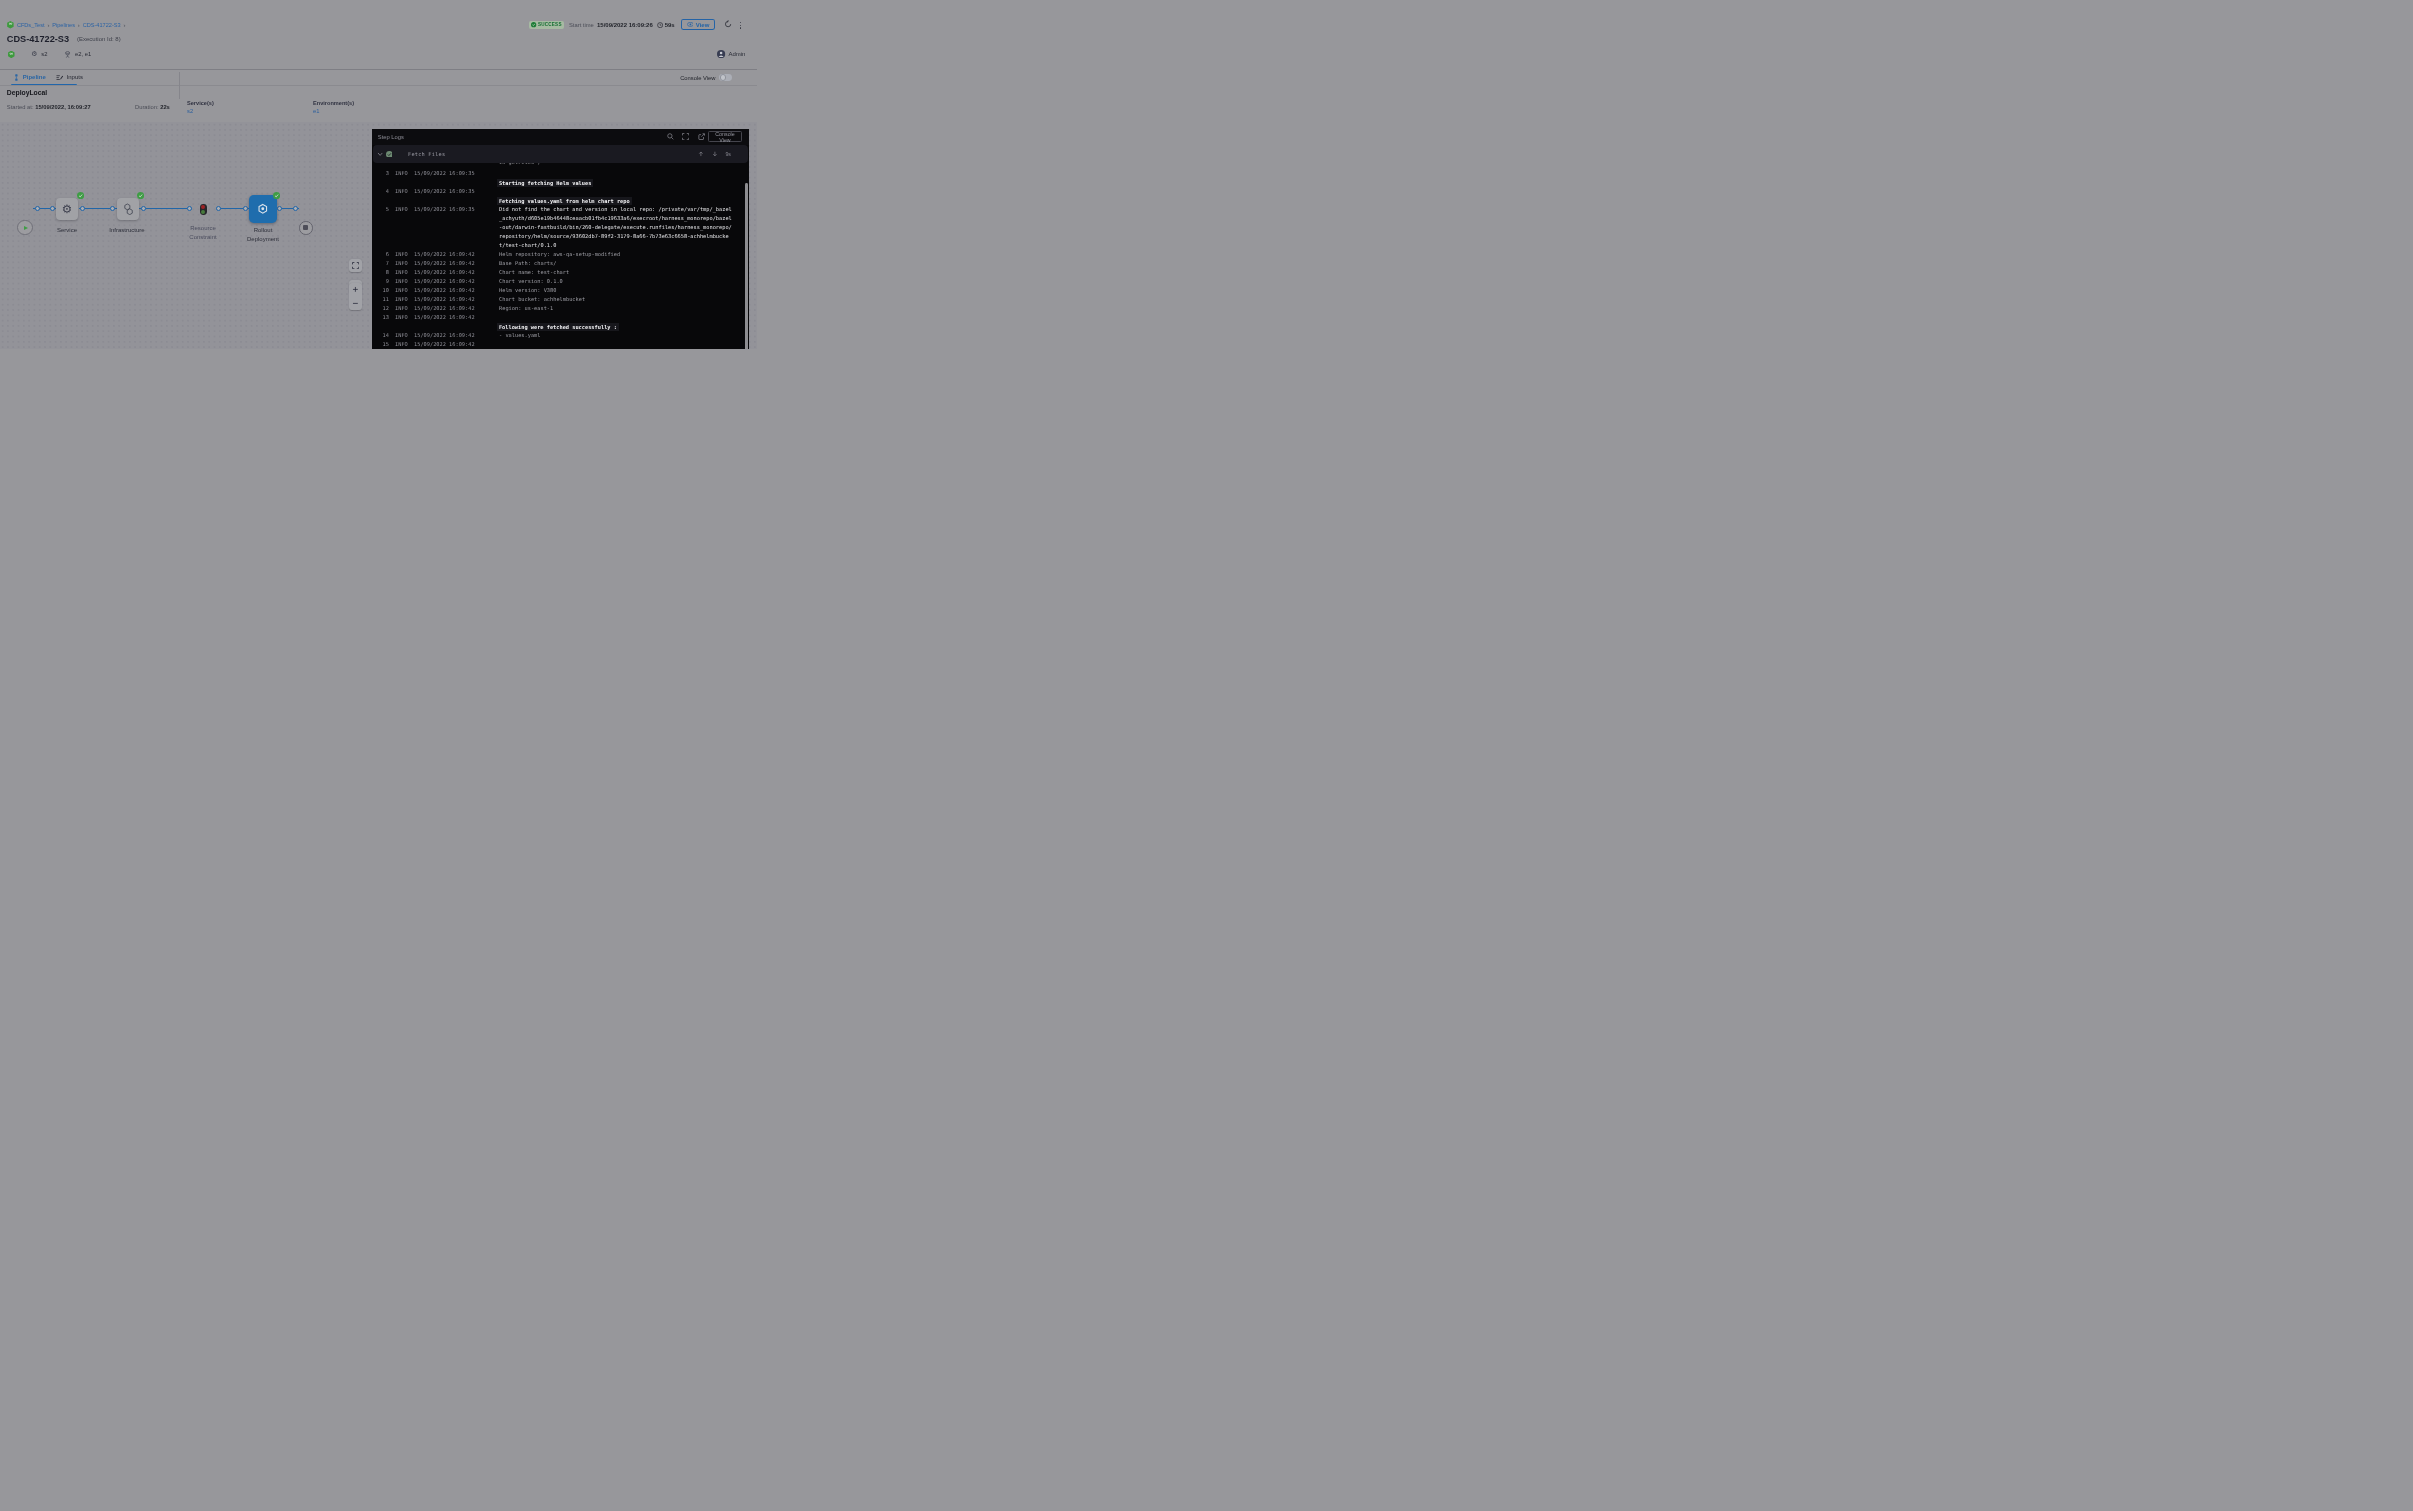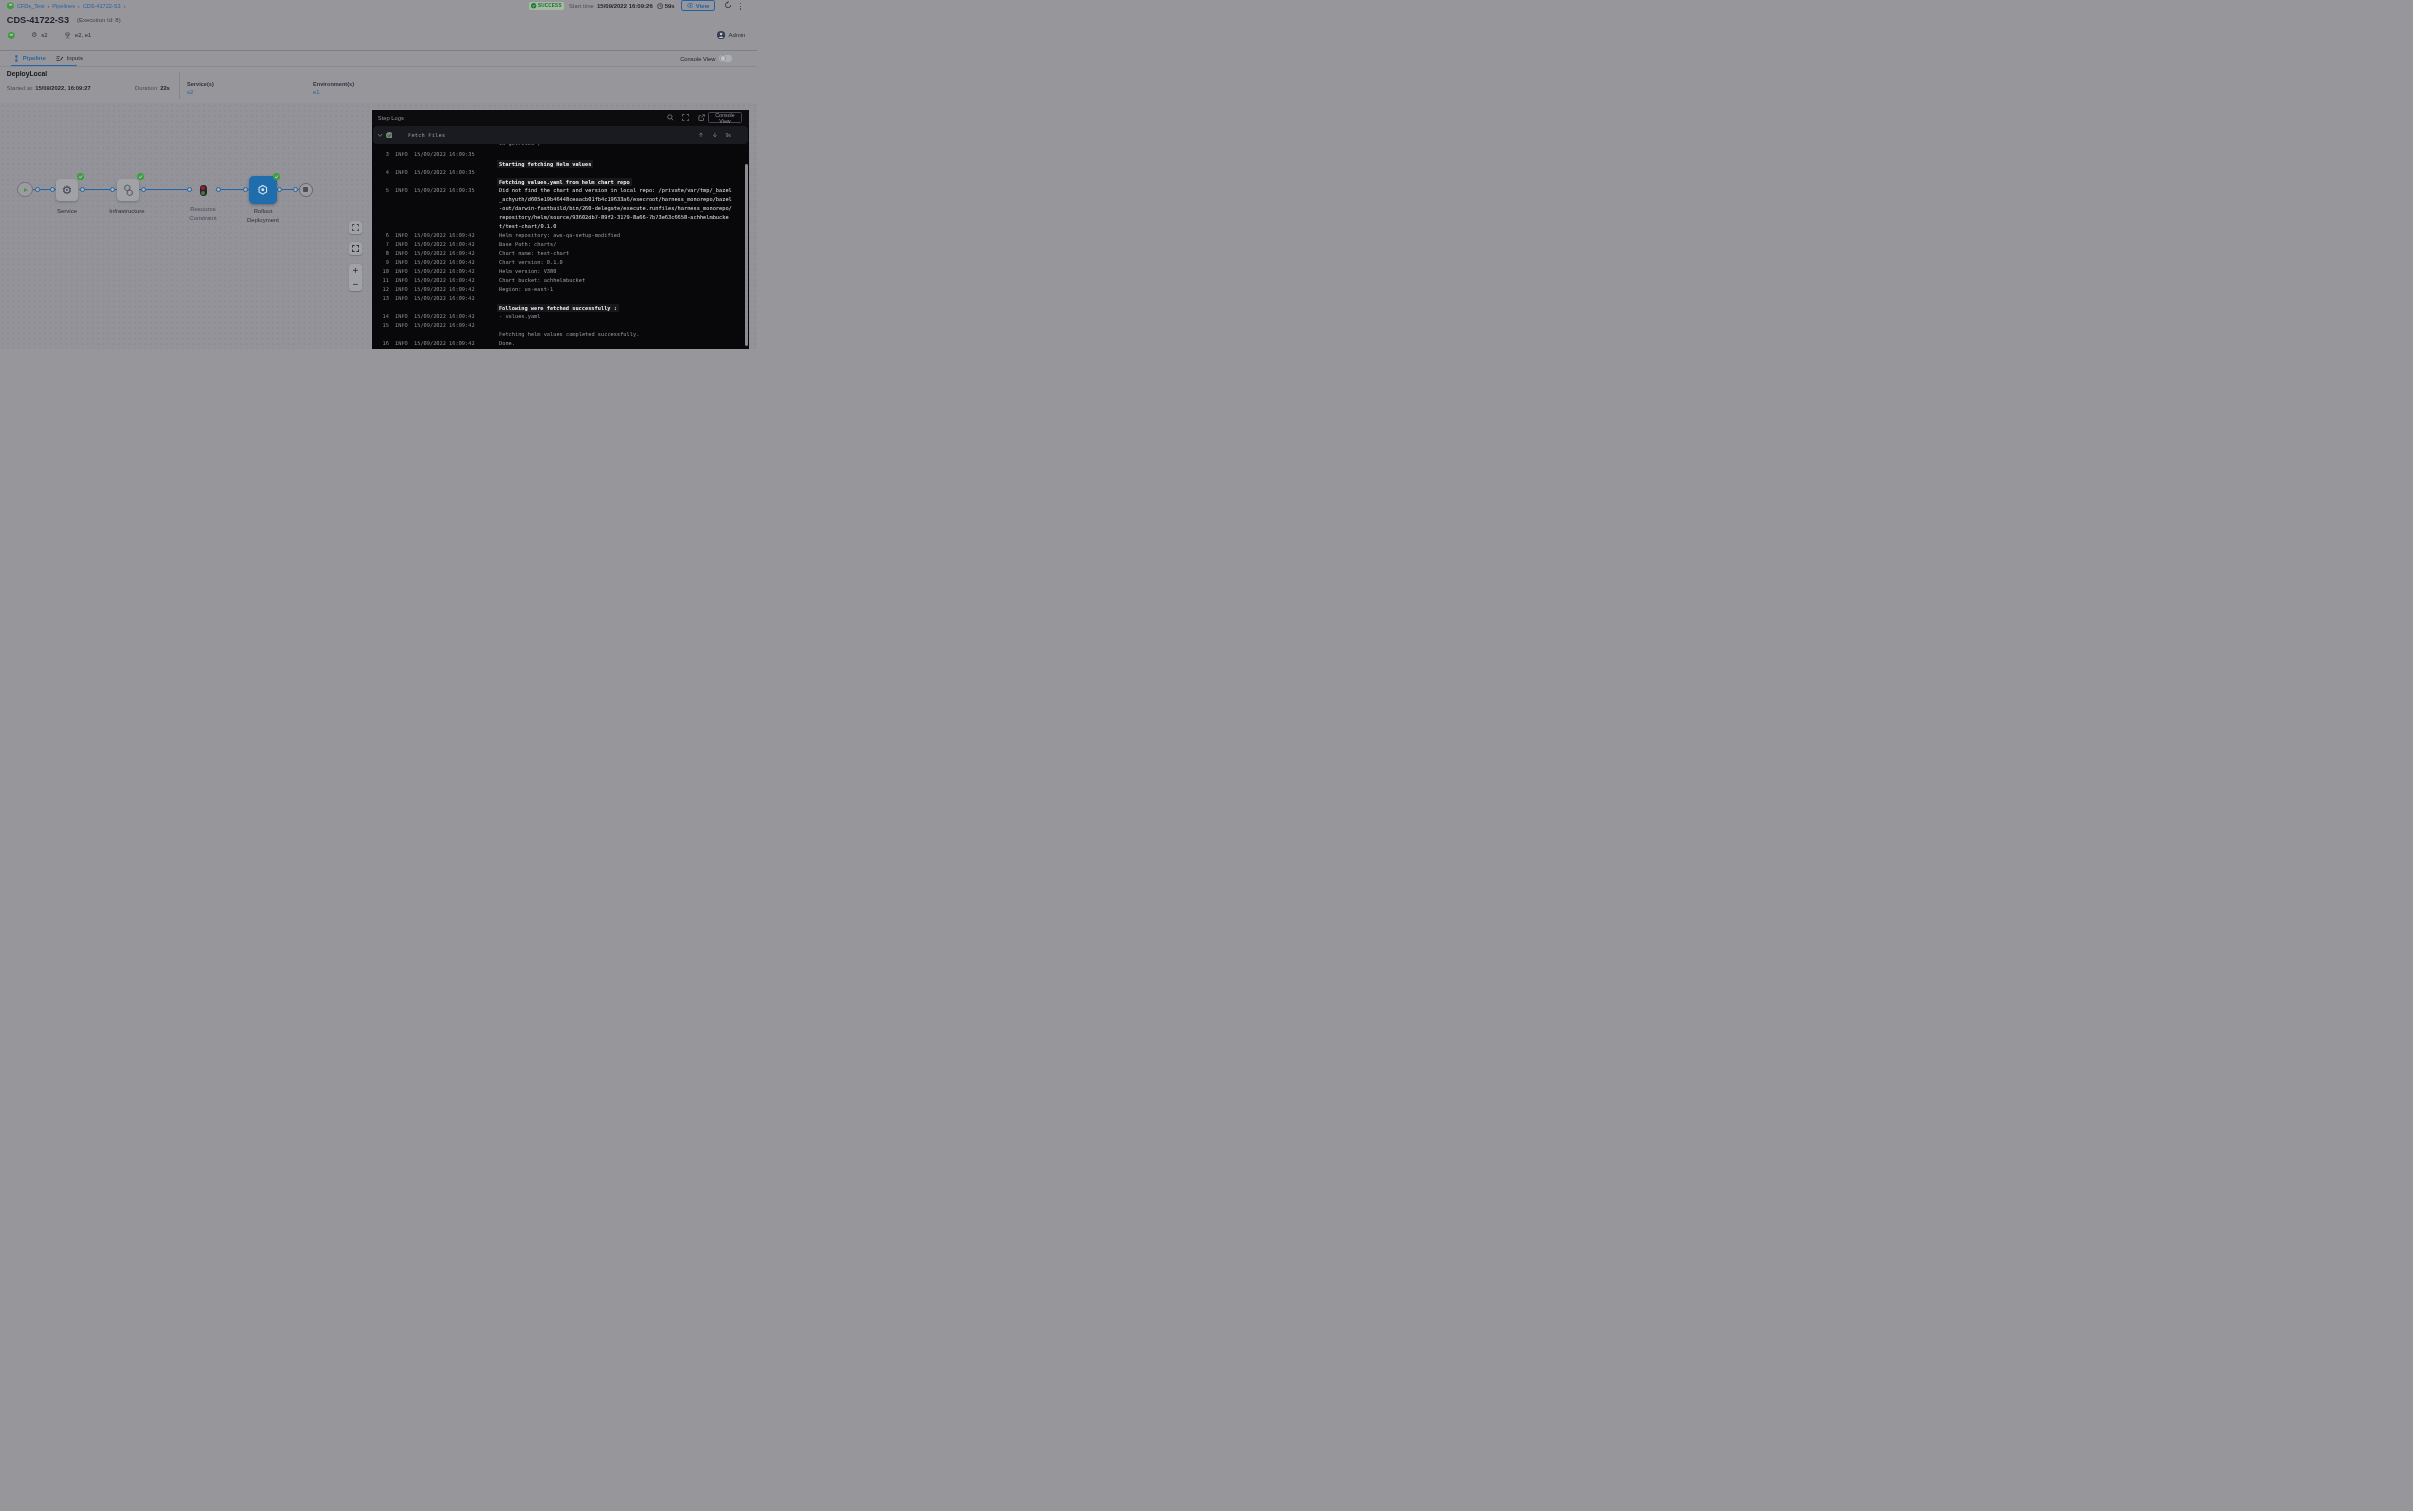--- a/index.html
+++ b/index.html
@@ -1,19 +1,19 @@
 <!DOCTYPE html>
 <html style="font-size:7.7px"><head>
 <meta charset="utf-8">
 <style>
   * { margin:0; padding:0; box-sizing:border-box; }
   html,body { width:757px; height:349px; overflow:hidden; background:#97979b;
     font-family:"Liberation Sans", sans-serif; }
   .page { position:relative; width:757px; height:349px; background:#97979b; overflow:hidden; }
-  .abs { position:absolute; }
+  .abs { position:absolute;margin-top:19px; }
 
   
   .breadcrumb { left:6.8px; top:1.4px; height:8.7px; display:flex; align-items:center; gap:2.9px; font-size:5.6px; }
   .crumb { color:#2c63a4; }
   .crumb-sep { color:#50545e; font-size:5.8px; }
   .hex-logo { display:inline-flex; align-items:center; justify-content:center;
     width:7.2px; height:7.7px; background:#3d9a3d; color:#d7ddd7; font-weight:bold; font-size:4.8px;
     clip-path:polygon(50% 0,95% 25%,95% 75%,50% 100%,5% 75%,5% 25%); }
   .hex-logo i { font-style:normal; line-height:1; }
 

